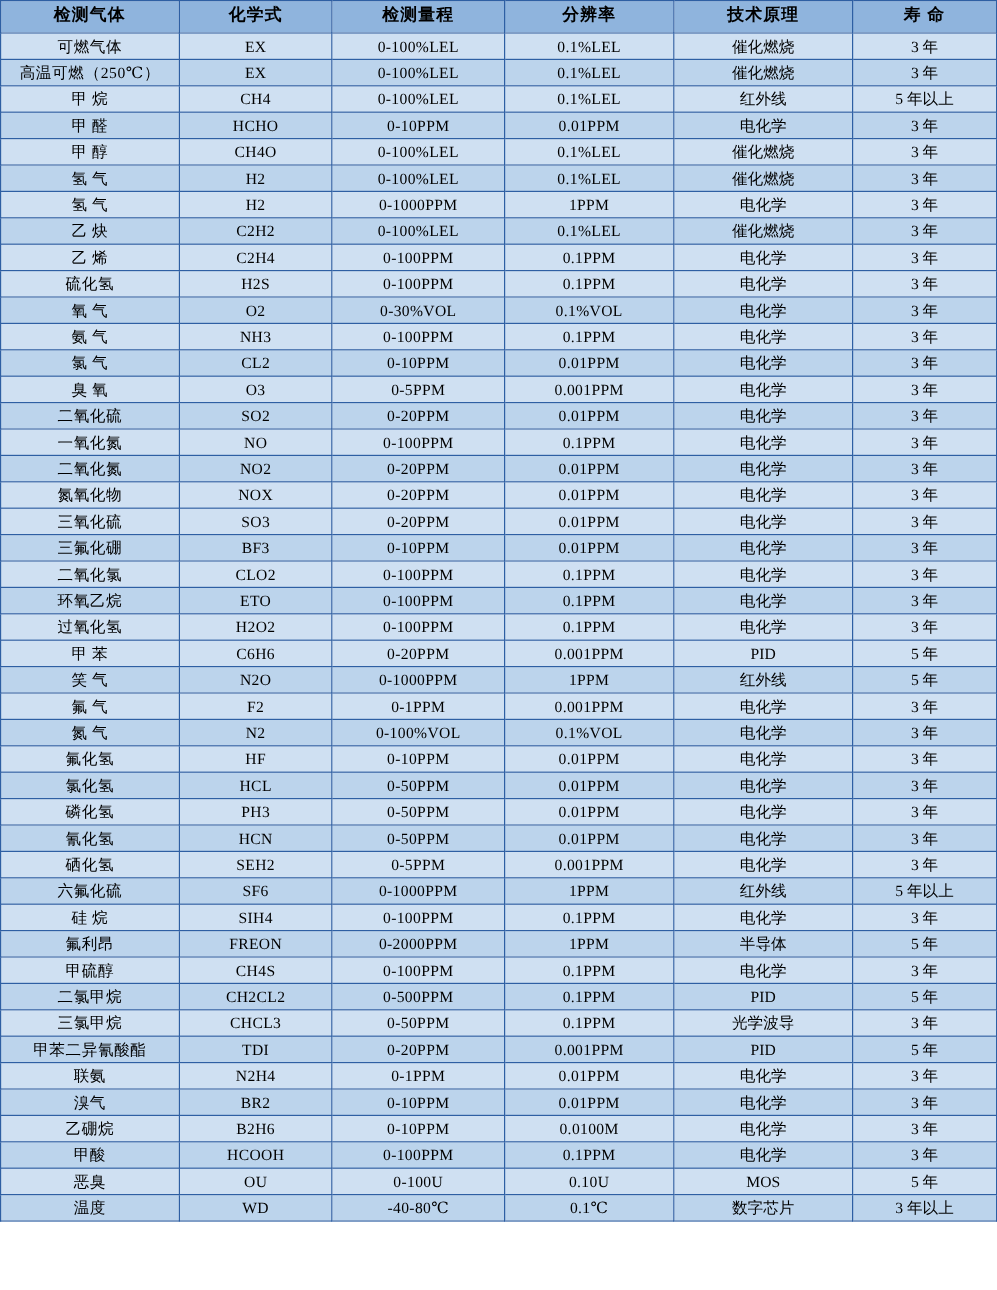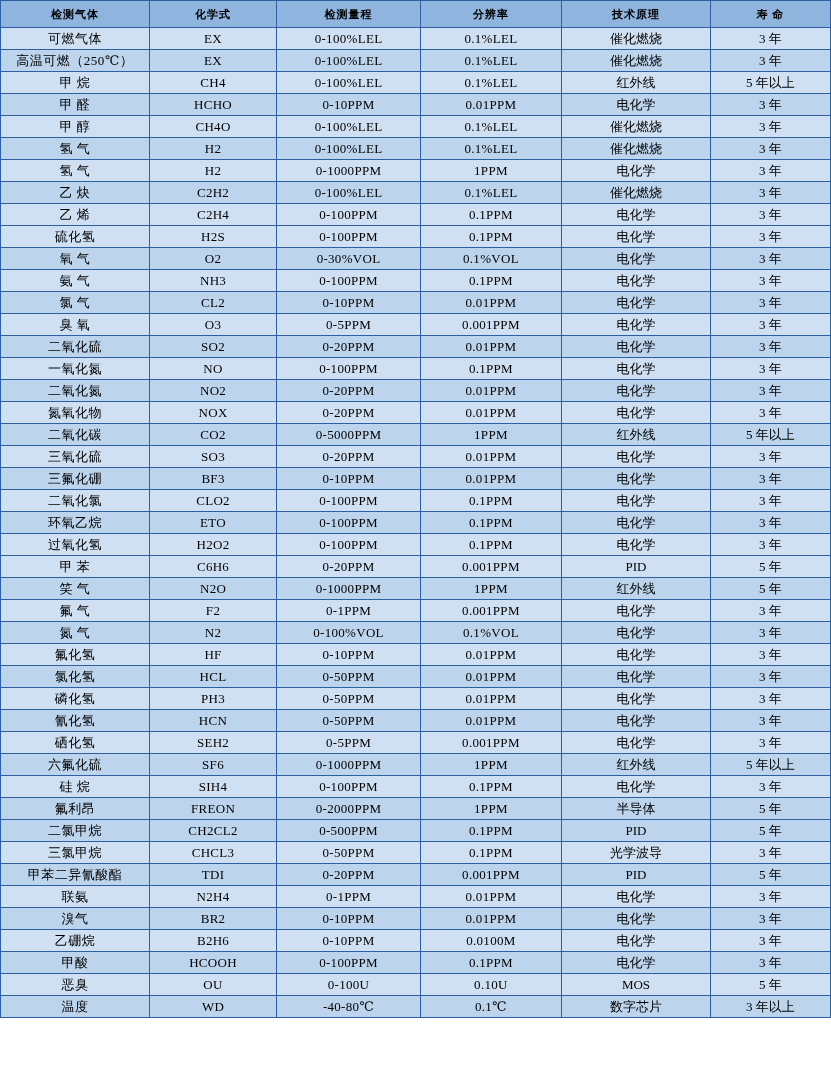--- a/index.html
+++ b/index.html
@@ -31,21 +31,21 @@
     height: 21px;
     line-height: 21px;
     font-size: 13px;
     color: #000000;
     white-space: nowrap;
     overflow: hidden;
   }
   table.gas-table thead th {
     background: #8fb4dd;
     font-weight: bold;
-    font-size: 11px;
+    font-size: 14px;
     height: 26px;
     line-height: 26px;
     letter-spacing: 1px;
   }
   table.gas-table tbody tr td {
     background: #cfe0f2;
   }
   table.gas-table tbody tr.alt td {
     background: #bcd4ec;
   }
@@ -222,28 +222,20 @@
           <td class="c5">3 年</td>
         </tr>
         <tr>
           <td class="c0">氮氧化物</td>
           <td class="c1">NOX</td>
           <td class="c2">0-20PPM</td>
           <td class="c3">0.01PPM</td>
           <td class="c4">电化学</td>
           <td class="c5">3 年</td>
         </tr>
-        <tr class="alt">
-          <td class="c0">二氧化碳</td>
-          <td class="c1">CO2</td>
-          <td class="c2">0-5000PPM</td>
-          <td class="c3">1PPM</td>
-          <td class="c4">红外线</td>
-          <td class="c5">5 年以上</td>
-        </tr>
         <tr>
           <td class="c0">三氧化硫</td>
           <td class="c1">SO3</td>
           <td class="c2">0-20PPM</td>
           <td class="c3">0.01PPM</td>
           <td class="c4">电化学</td>
           <td class="c5">3 年</td>
         </tr>
         <tr class="alt">
           <td class="c0">三氟化硼</td>
@@ -366,20 +358,28 @@
           <td class="c5">3 年</td>
         </tr>
         <tr class="alt">
           <td class="c0">氟利昂</td>
           <td class="c1">FREON</td>
           <td class="c2">0-2000PPM</td>
           <td class="c3">1PPM</td>
           <td class="c4">半导体</td>
           <td class="c5">5 年</td>
         </tr>
+        <tr>
+          <td class="c0">甲硫醇</td>
+          <td class="c1">CH4S</td>
+          <td class="c2">0-100PPM</td>
+          <td class="c3">0.1PPM</td>
+          <td class="c4">电化学</td>
+          <td class="c5">3 年</td>
+        </tr>
         <tr class="alt">
           <td class="c0">二氯甲烷</td>
           <td class="c1">CH2CL2</td>
           <td class="c2">0-500PPM</td>
           <td class="c3">0.1PPM</td>
           <td class="c4">PID</td>
           <td class="c5">5 年</td>
         </tr>
         <tr>
           <td class="c0">三氯甲烷</td>

